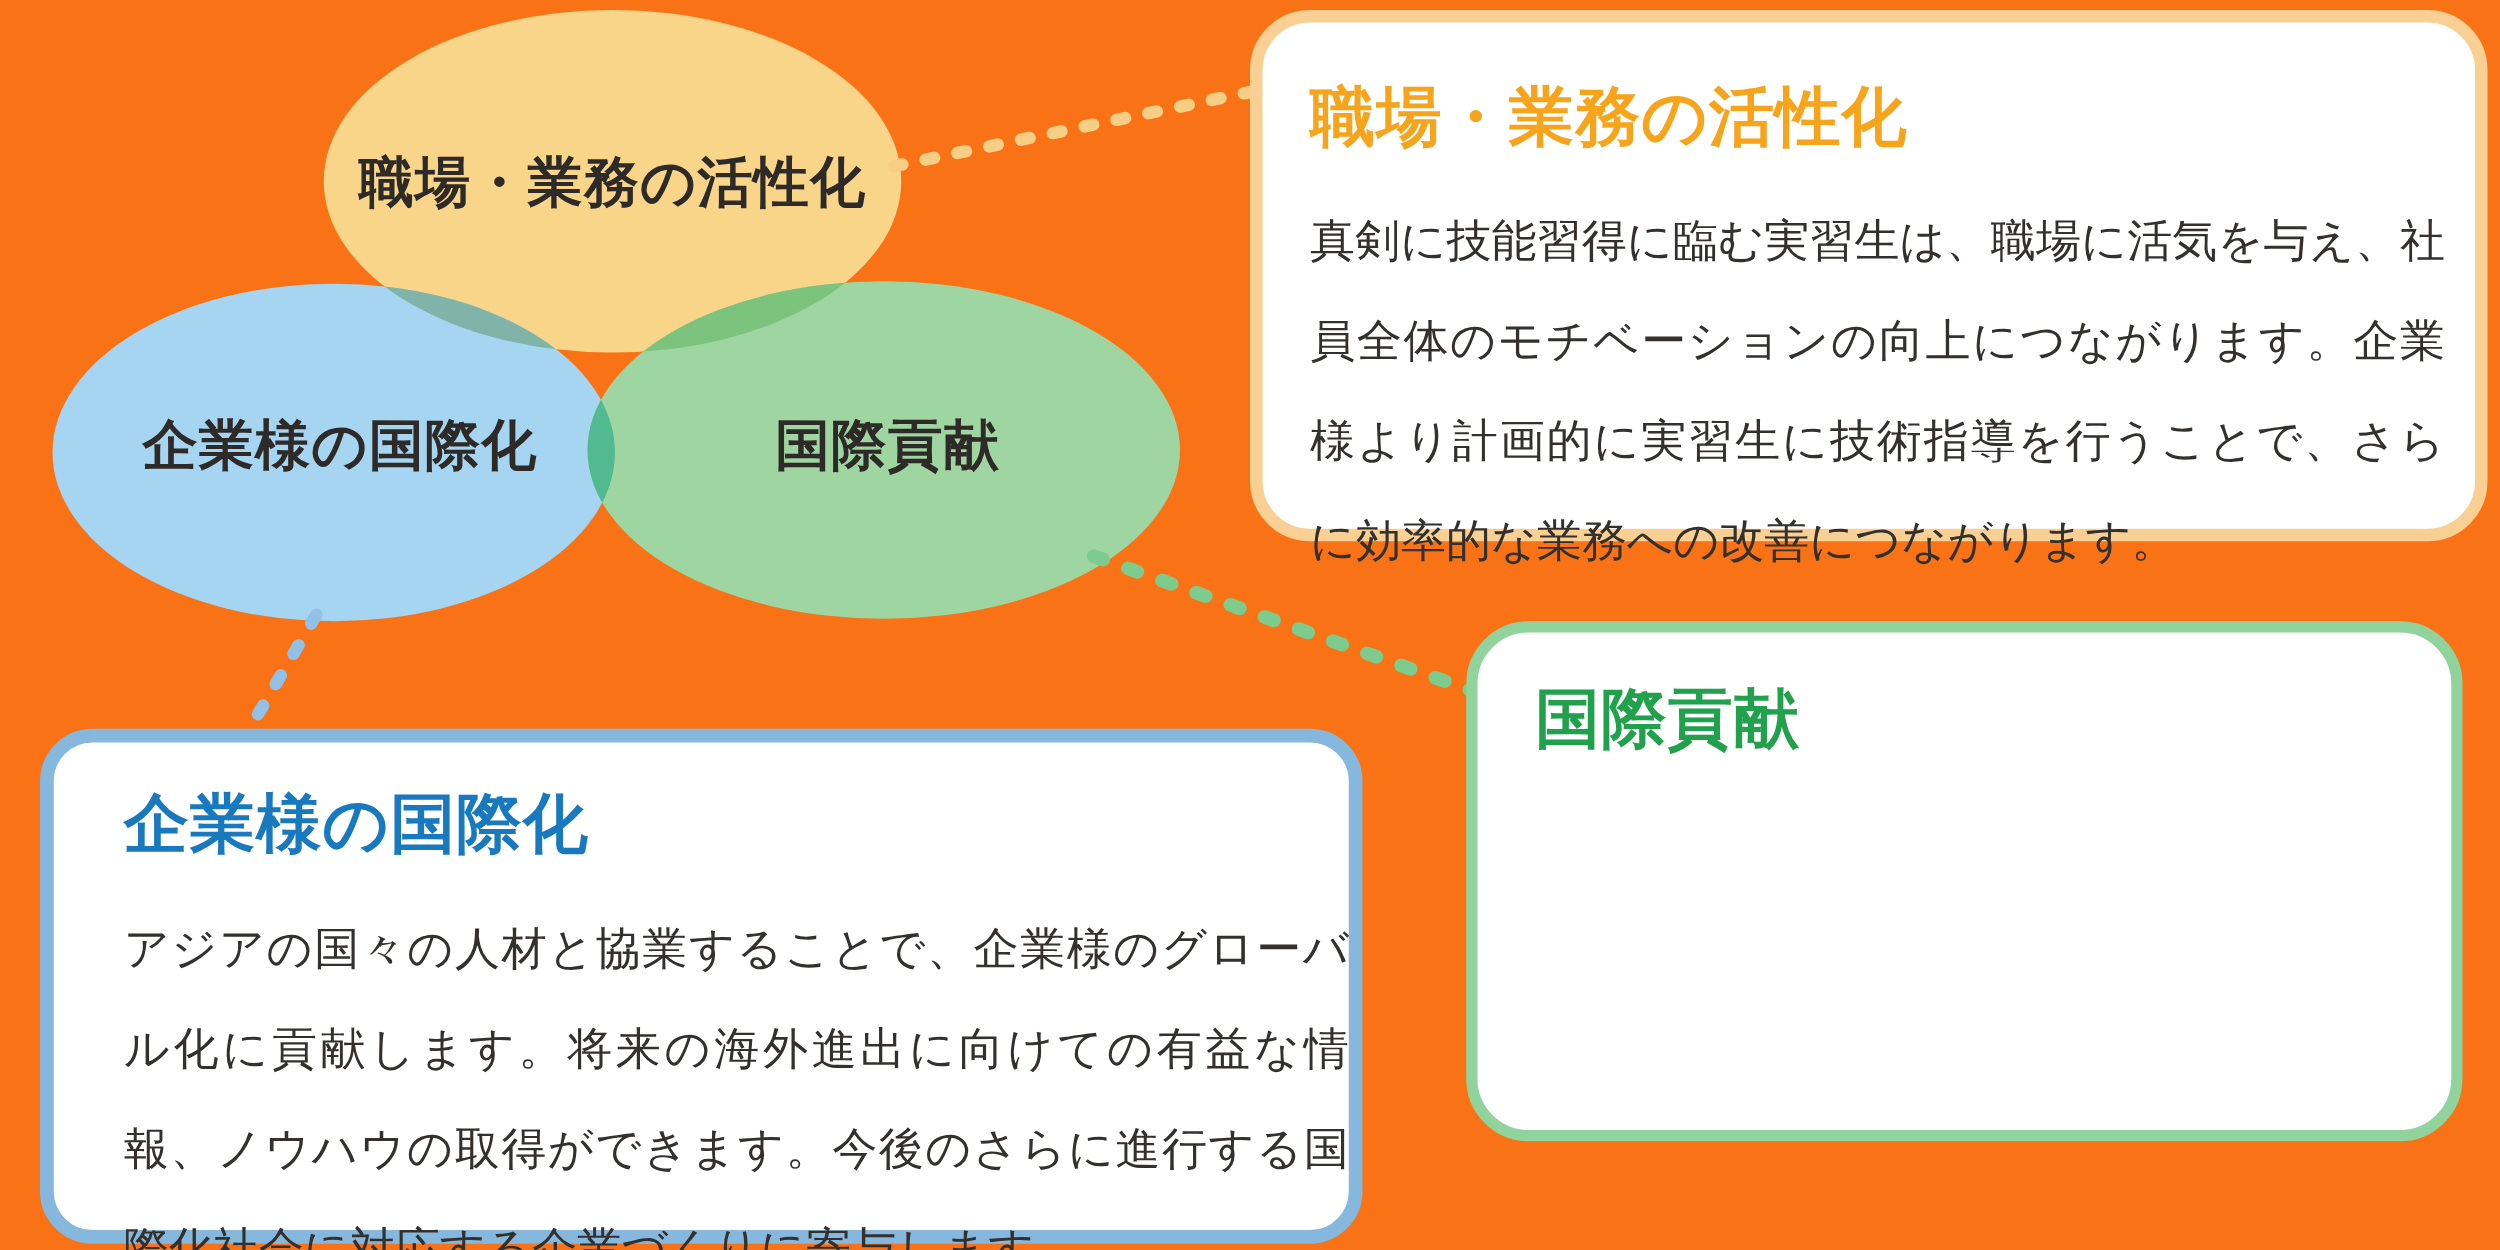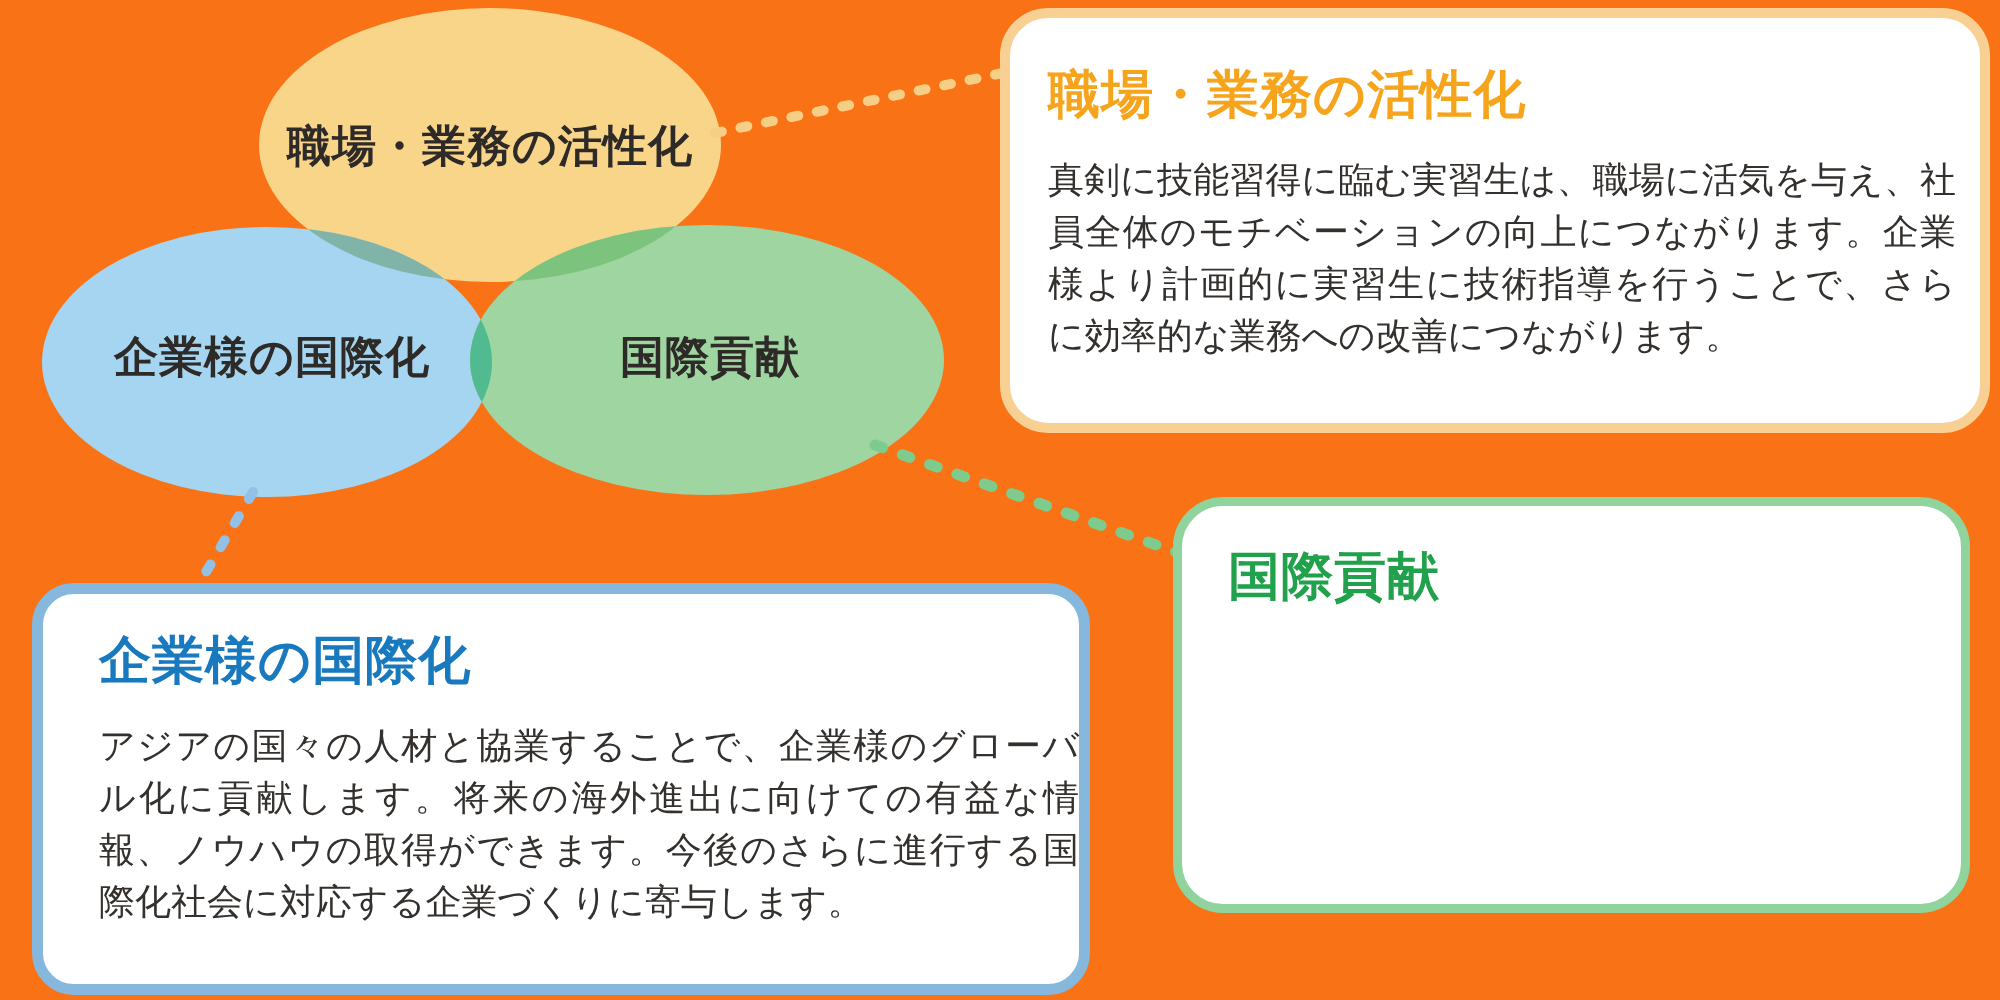--- a/index.html
+++ b/index.html
@@ -28,21 +28,21 @@
   .callout h2{
     margin:0;
     font-size:52px;
     line-height:1.0;
     font-weight:700;
     letter-spacing:1px;
   }
   .callout p{
     margin:0;
     font-size:36px;
-    line-height:52px;
+    line-height:80px;
     color:#33302D;
     text-align:justify;
     letter-spacing:0px;
   }
   #callout-workplace{
     left:1000px;top:8px;width:990px;height:425px;
     border:10px solid #F8D093;border-radius:48px;
     padding:50px 35px 0 38px;
   }
   #callout-workplace h2{color:#F6A41C;}

